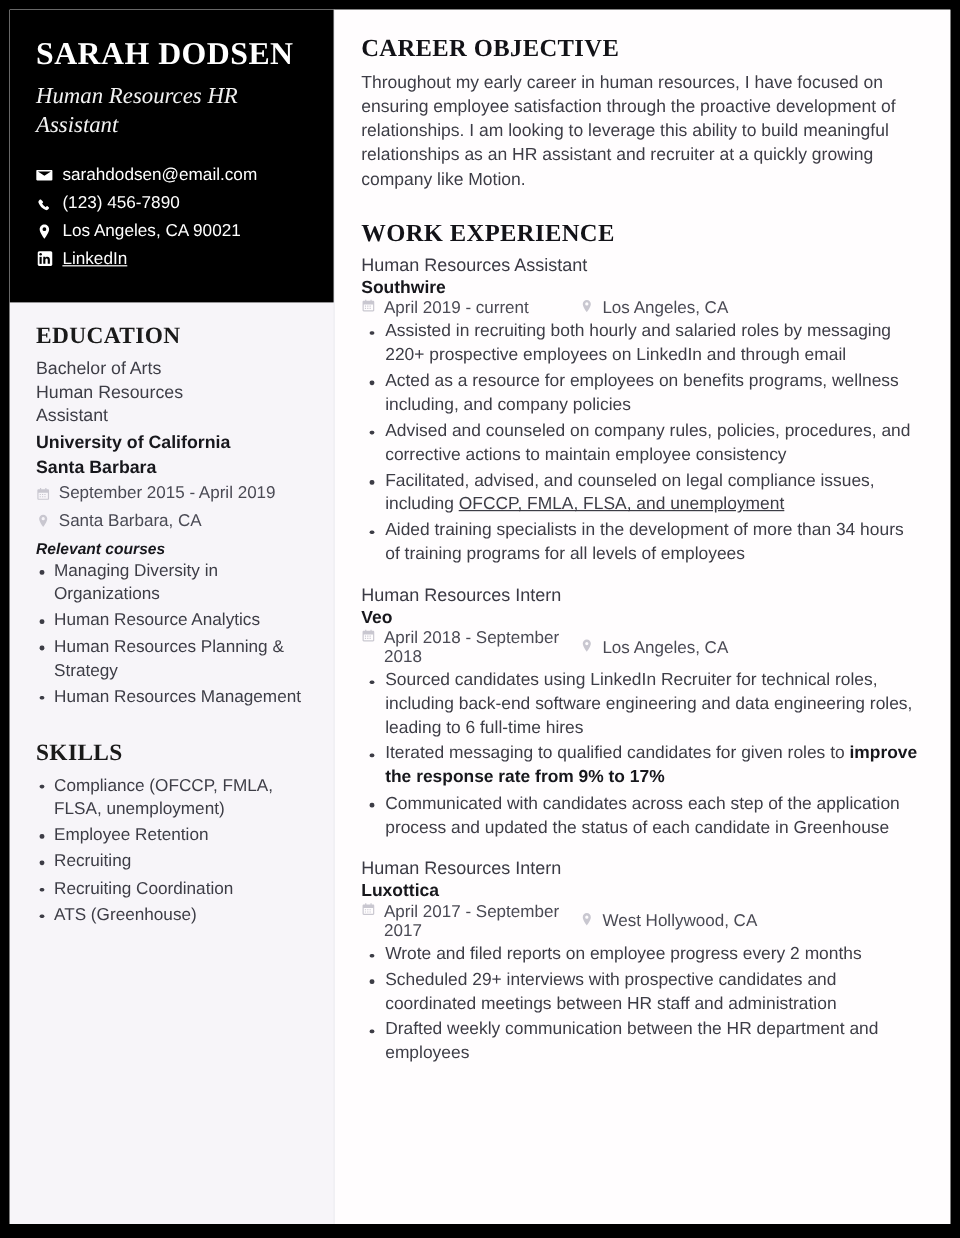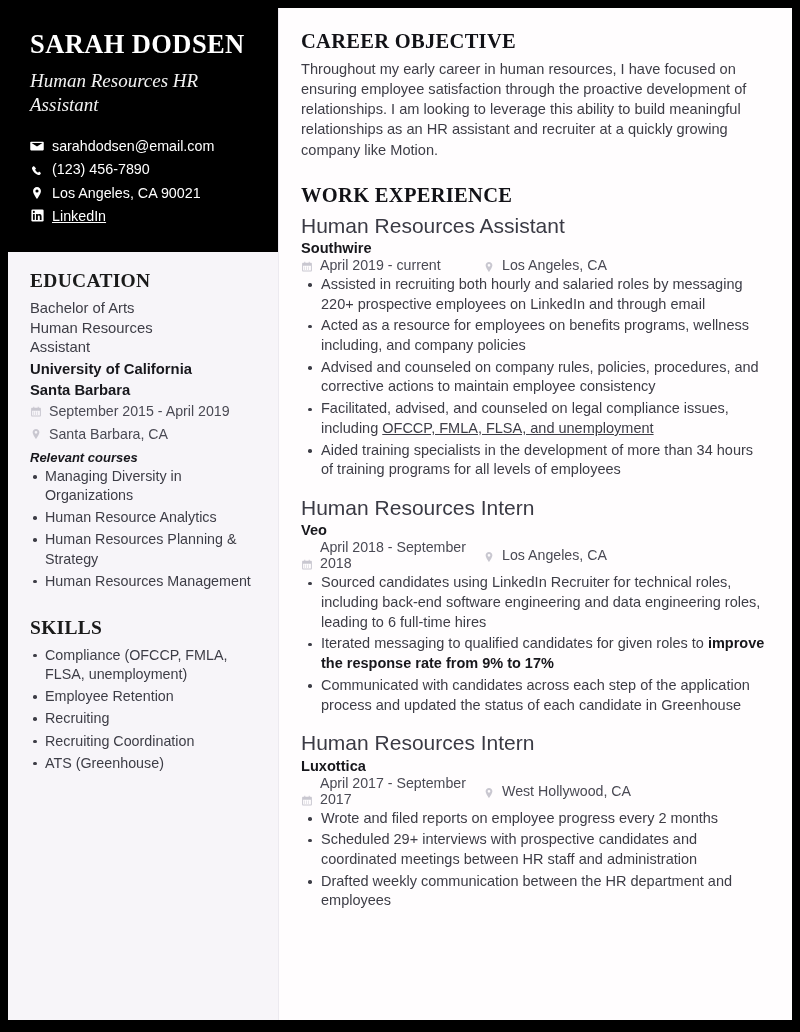--- a/index.html
+++ b/index.html
@@ -172,41 +172,41 @@
   .objective {
     font-size: 14.6px;
     line-height: 1.38;
     color: #3d3d46;
   }
 
   .job { margin-top: 6px; }
   .job + .job { margin-top: 15px; }
 
   .job-role {
-    font-size: 21px;
+    font-size: 15px;
     font-weight: 300;
     color: #3a3a44;
     line-height: 1.25;
   }
 
   .job-company {
     font-size: 14.6px;
     font-weight: bold;
     color: #17171c;
     margin-top: 1px;
   }
 
   .job-meta {
     display: flex;
     align-items: center;
     margin-top: 1px;
     font-size: 14.2px;
     color: #4a4a54;
   }
-  .job-meta .mslot { display: flex; align-items: flex-end; gap: 6px; }
+  .job-meta .mslot { display: flex; align-items: flex-start; gap: 6px; }
   .job-meta .mslot.date { width: 182px; flex: 0 0 182px; }
   .job-meta .ico { width: 13px; flex: 0 0 13px; display: flex; align-items: center; }
   .job-meta .ico svg { display: block; fill: #c9c7d0; }
 
   .job-bullets { list-style: none; margin-top: 2px; }
   .job-bullets li {
     position: relative;
     padding-left: 20px;
     font-size: 14.5px;
     line-height: 1.36;

